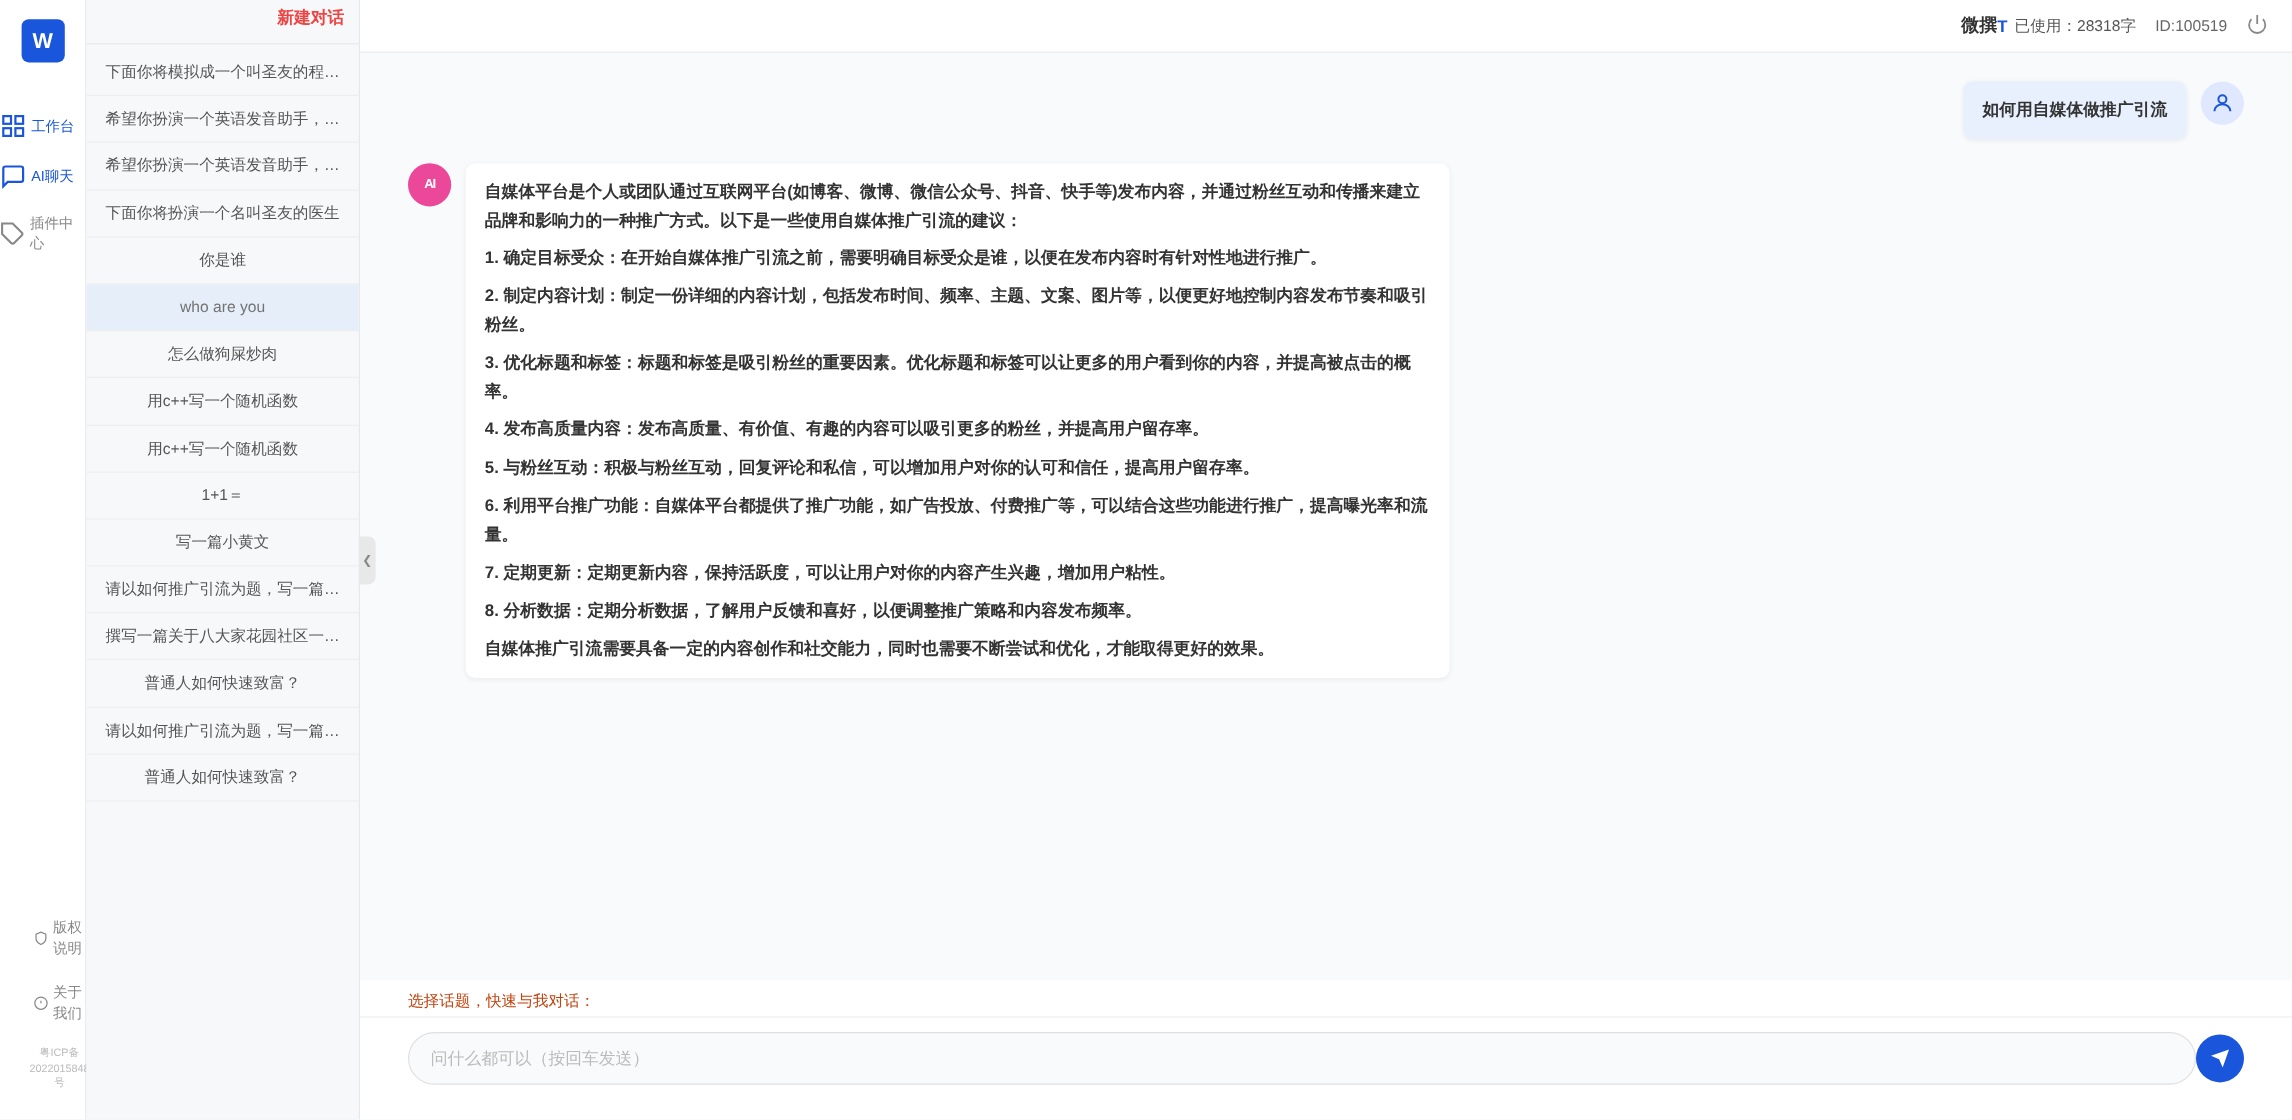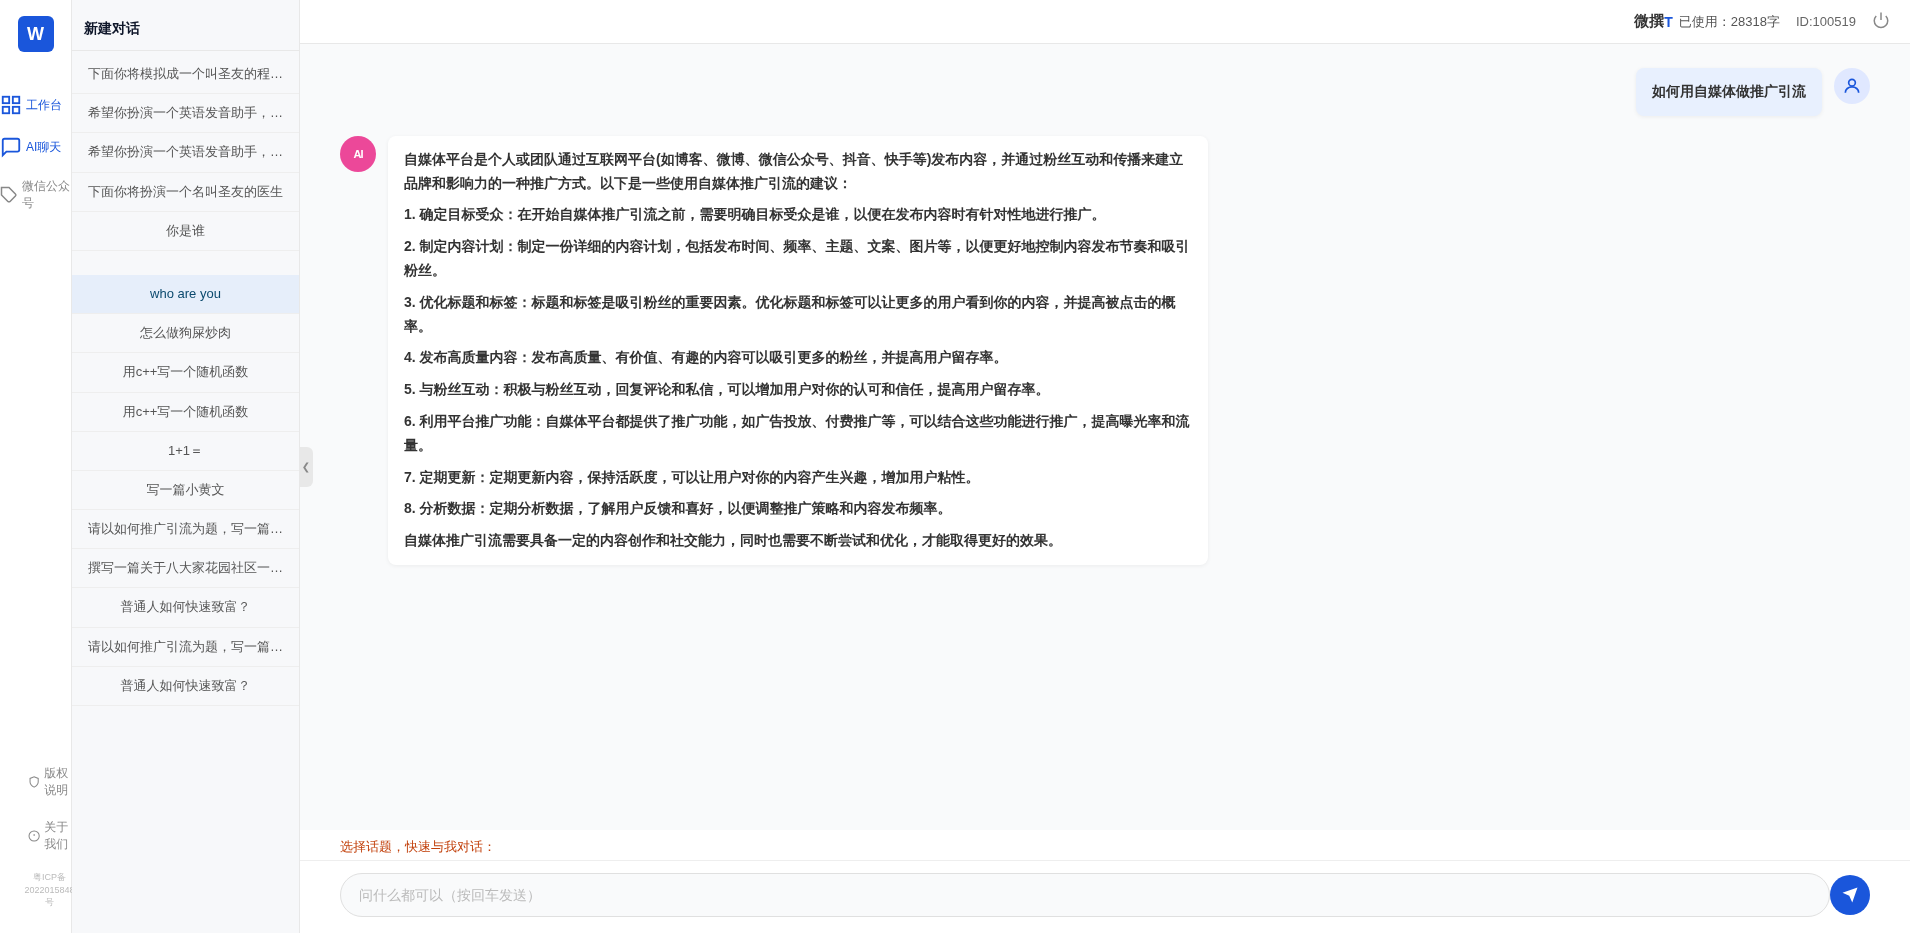--- a/index.html
+++ b/index.html
@@ -67,26 +67,26 @@
     .sidebar {
       width: 228px;
       background: #f7f8fa;
       border-right: 1px solid #e8e8e8;
       display: flex;
       flex-direction: column;
       flex-shrink: 0;
       position: relative;
     }
     .sidebar-header {
-      padding: 20px 12px 12px;
+      padding: 6px 12px 12px;
       font-size: 14px;
       font-weight: 600;
-      color: #0f172a;
+      color: #ef4444;
       border-bottom: 1px solid #e8e8e8;
-      text-align: left;
+      text-align: right;
       cursor: pointer;
     }
     .sidebar-list {
       flex: 1;
       overflow-y: auto;
       padding: 4px 0;
     }
     .sidebar-list::-webkit-scrollbar { width: 4px; }
     .sidebar-list::-webkit-scrollbar-thumb { background: #ddd; border-radius: 2px; }
     .sidebar-item {
@@ -94,21 +94,21 @@
       font-size: 13px;
       color: #555;
       cursor: pointer;
       text-align: center;
       white-space: nowrap;
       overflow: hidden;
       text-overflow: ellipsis;
       border-bottom: 1px solid #eee;
       line-height: 1.4;
     }
-    .sidebar-item.active { background: #e6eefa; color: #0c4a6e; margin-top: 24px; }
+    .sidebar-item.active { background: #e6eefa; color: #737373; }
     .collapse-btn {
       position: absolute;
       right: -14px;
       top: 50%;
       transform: translateY(-50%);
       width: 14px;
       height: 40px;
       background: #e8e8e8;
       border-radius: 0 6px 6px 0;
       display: flex;
@@ -221,21 +221,21 @@
 
     
     .quick-topics {
       padding: 8px 40px 4px;
       font-size: 13px;
       color: #c2410c;
     }
 
     
     .input-area {
-      padding: 12px 40px 16px;
+      padding: 12px 40px 29px;
       background: #fff;
       border-top: 1px solid #eee;
       display: flex;
       align-items: center;
       gap: 0;
     }
     .chat-input {
       flex: 1;
       height: 44px;
       border: 1px solid #e0e0e0;
@@ -283,21 +283,21 @@
       <path d="M21 15a2 2 0 0 1-2 2H7l-4 4V5a2 2 0 0 1 2-2h14a2 2 0 0 1 2 2z"></path>
     </svg>
     <span style="color:#1a56db;">AI聊天</span>
   </div>
 
   <div class="nav-item">
     <svg viewBox="0 0 24 24" fill="none" stroke="currentColor" stroke-width="2">
       <path d="M20.59 13.41l-7.17 7.17a2 2 0 0 1-2.83 0L2 12V2h10l8.59 8.59a2 2 0 0 1 0 2.82z"></path>
       <line x1="7" y1="7" x2="7.01" y2="7"></line>
     </svg>
-    <span>微信公众号</span>
+    <span>插件中心</span>
   </div>
 
   <div class="nav-bottom">
     <div class="nav-item">
       <svg viewBox="0 0 24 24" fill="none" stroke="currentColor" stroke-width="2">
         <path d="M12 22s8-4 8-10V5l-8-3-8 3v7c0 6 8 10 8 10z"></path>
       </svg>
       <span>版权说明</span>
     </div>
     <div class="nav-item">

